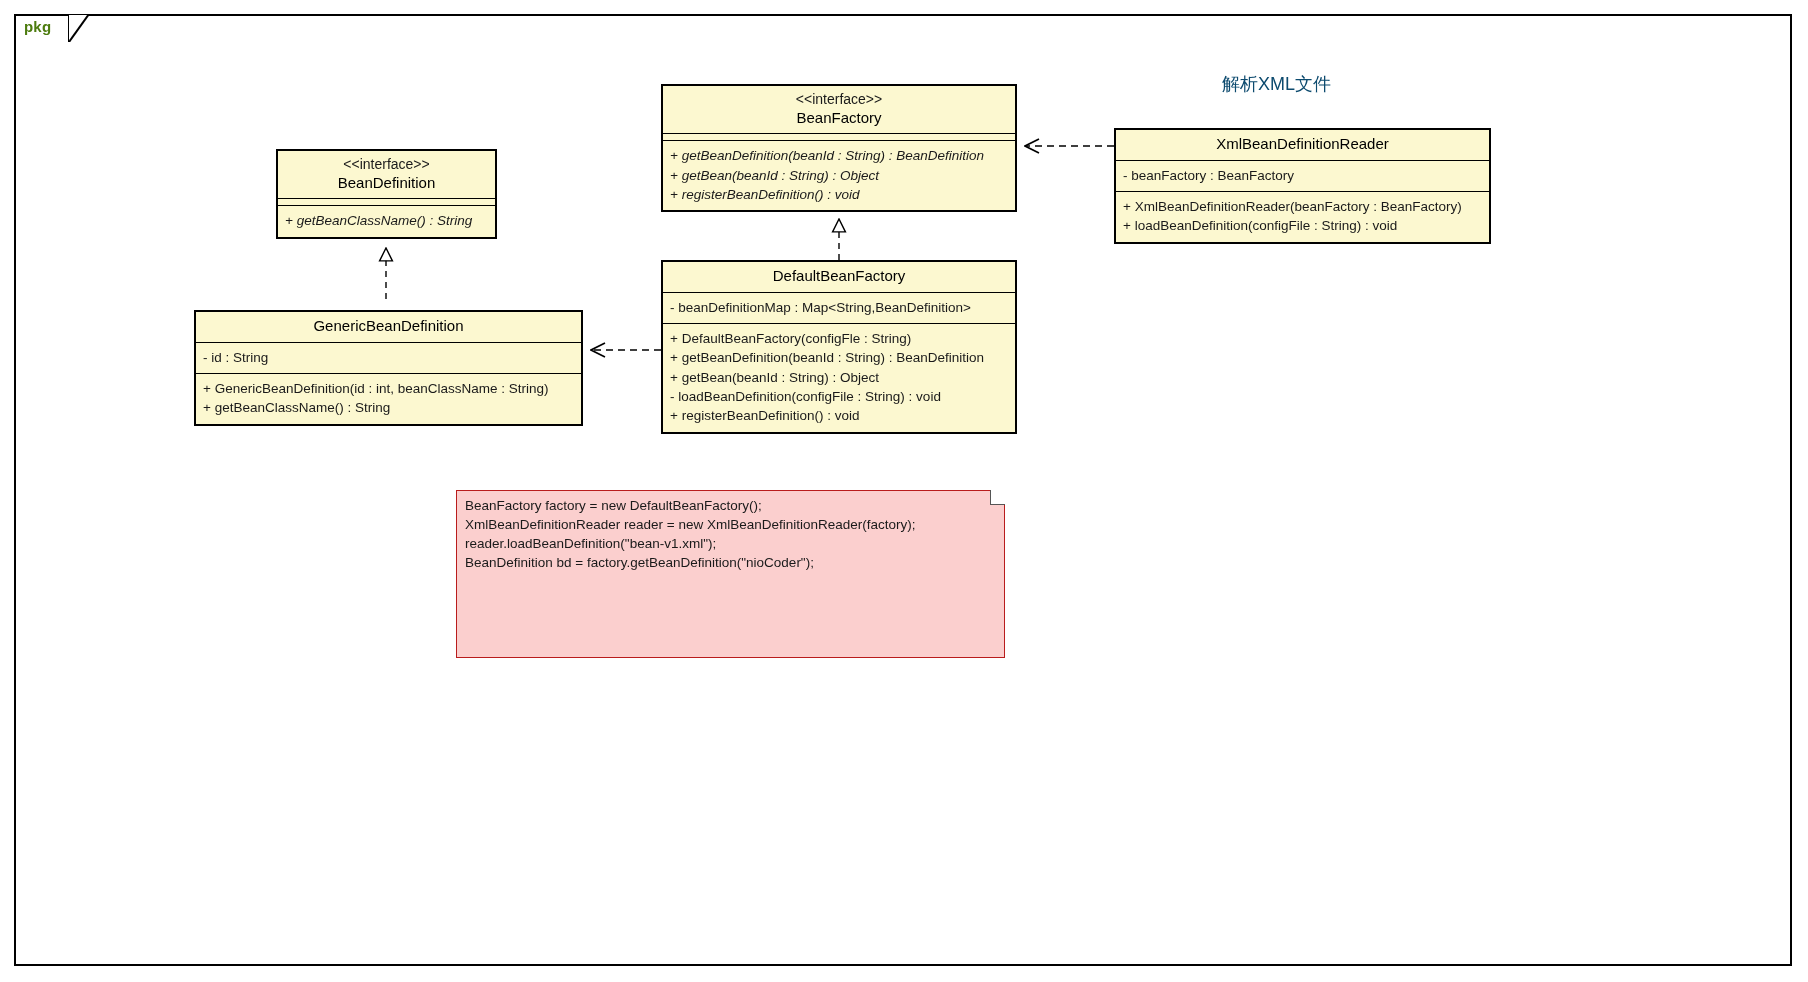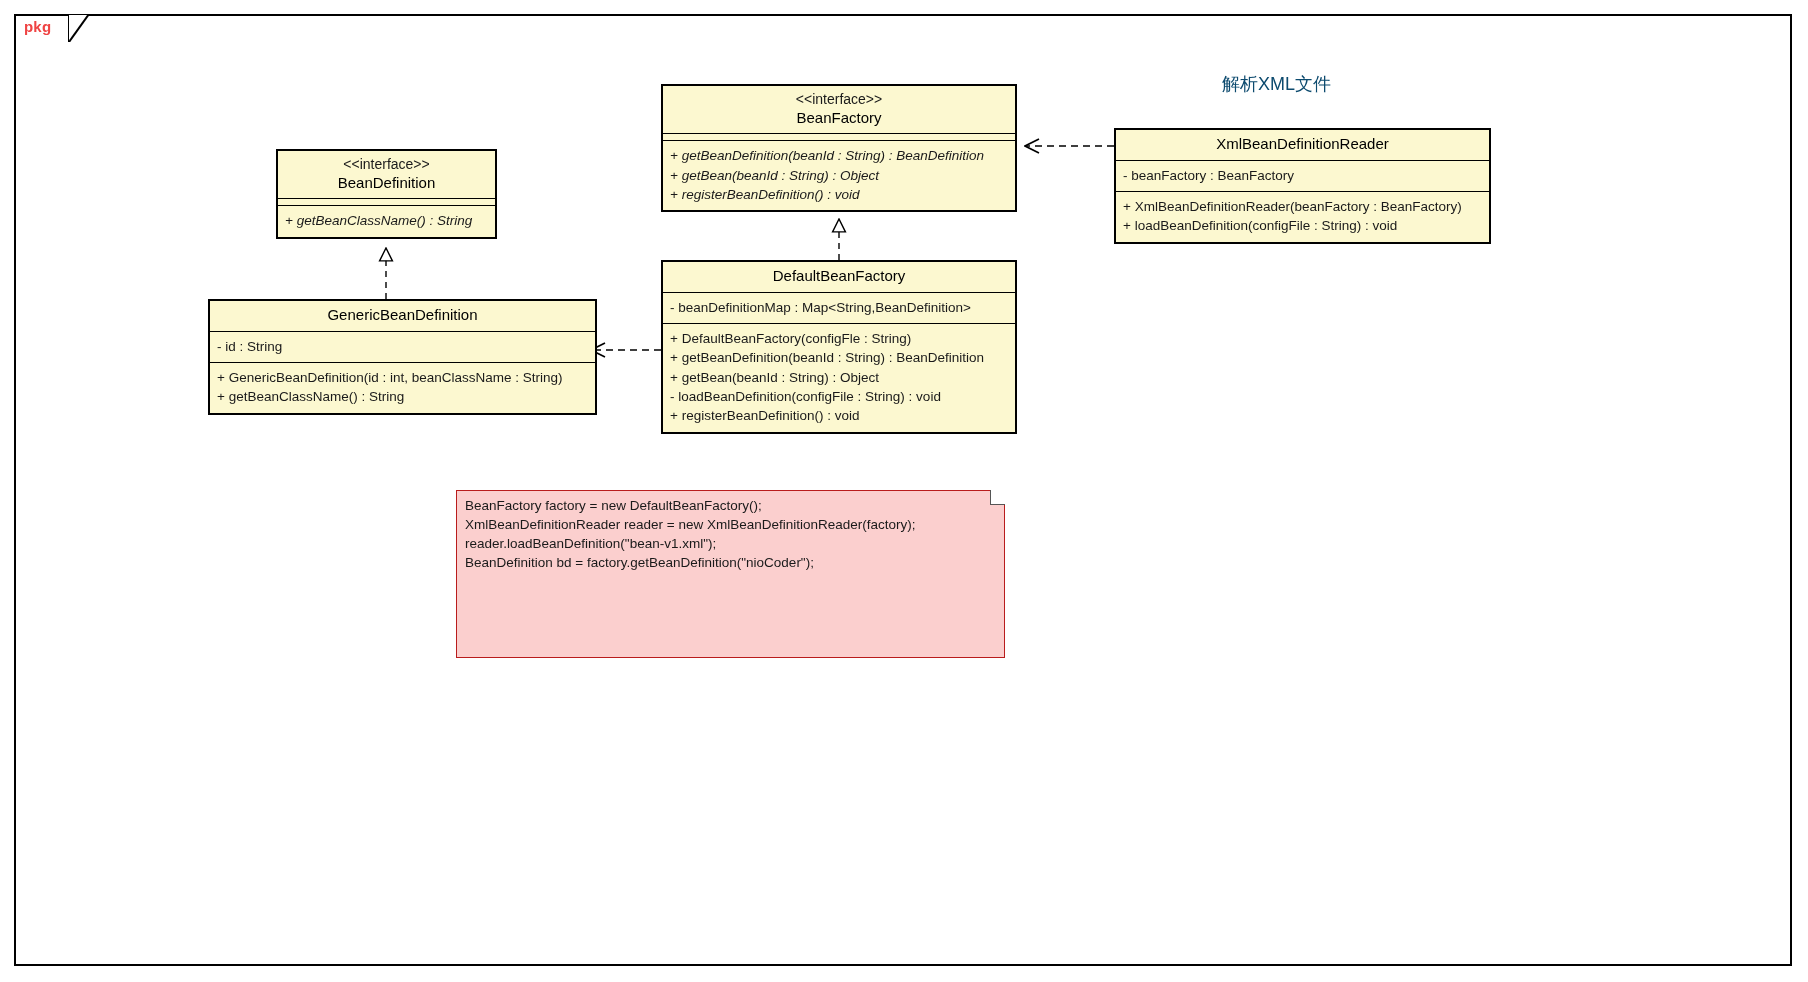--- a/index.html
+++ b/index.html
@@ -37,21 +37,21 @@
     border-bottom: none;
     background: #ffffff;
     z-index: 3;
   }
   #pkg-tab-label {
     position: absolute;
     left: 24px;
     top: 18px;
     font-size: 15px;
     font-weight: bold;
-    color: #ef4444;
+    color: #4d7c0f;
     z-index: 4;
     letter-spacing: .2px;
   }
   #pkg-tab-diag {
     position: absolute;
     left: 69px;
     top: 14px;
     width: 20px;
     height: 28px;
     z-index: 3;
@@ -243,21 +243,21 @@
   <div class="uml-compartment">
     <div class="member">- beanFactory : BeanFactory</div>
   </div>
   <div class="uml-sep"></div>
   <div class="uml-compartment">
     <div class="member">+ XmlBeanDefinitionReader(beanFactory : BeanFactory)</div>
     <div class="member">+ loadBeanDefinition(configFile : String) : void</div>
   </div>
 </div>
 
-<div class="uml-class" id="cls-generic-bean-definition" style="left:194px; top:299px; width:389px;margin-left:14px;">
+<div class="uml-class" id="cls-generic-bean-definition" style="left:194px; top:310px; width:389px;">
   <div class="uml-header">
     <span class="cls-name">GenericBeanDefinition</span>
   </div>
   <div class="uml-sep"></div>
   <div class="uml-compartment">
     <div class="member">- id : String</div>
   </div>
   <div class="uml-sep"></div>
   <div class="uml-compartment">
     <div class="member">+ GenericBeanDefinition(id : int, beanClassName : String)</div>

